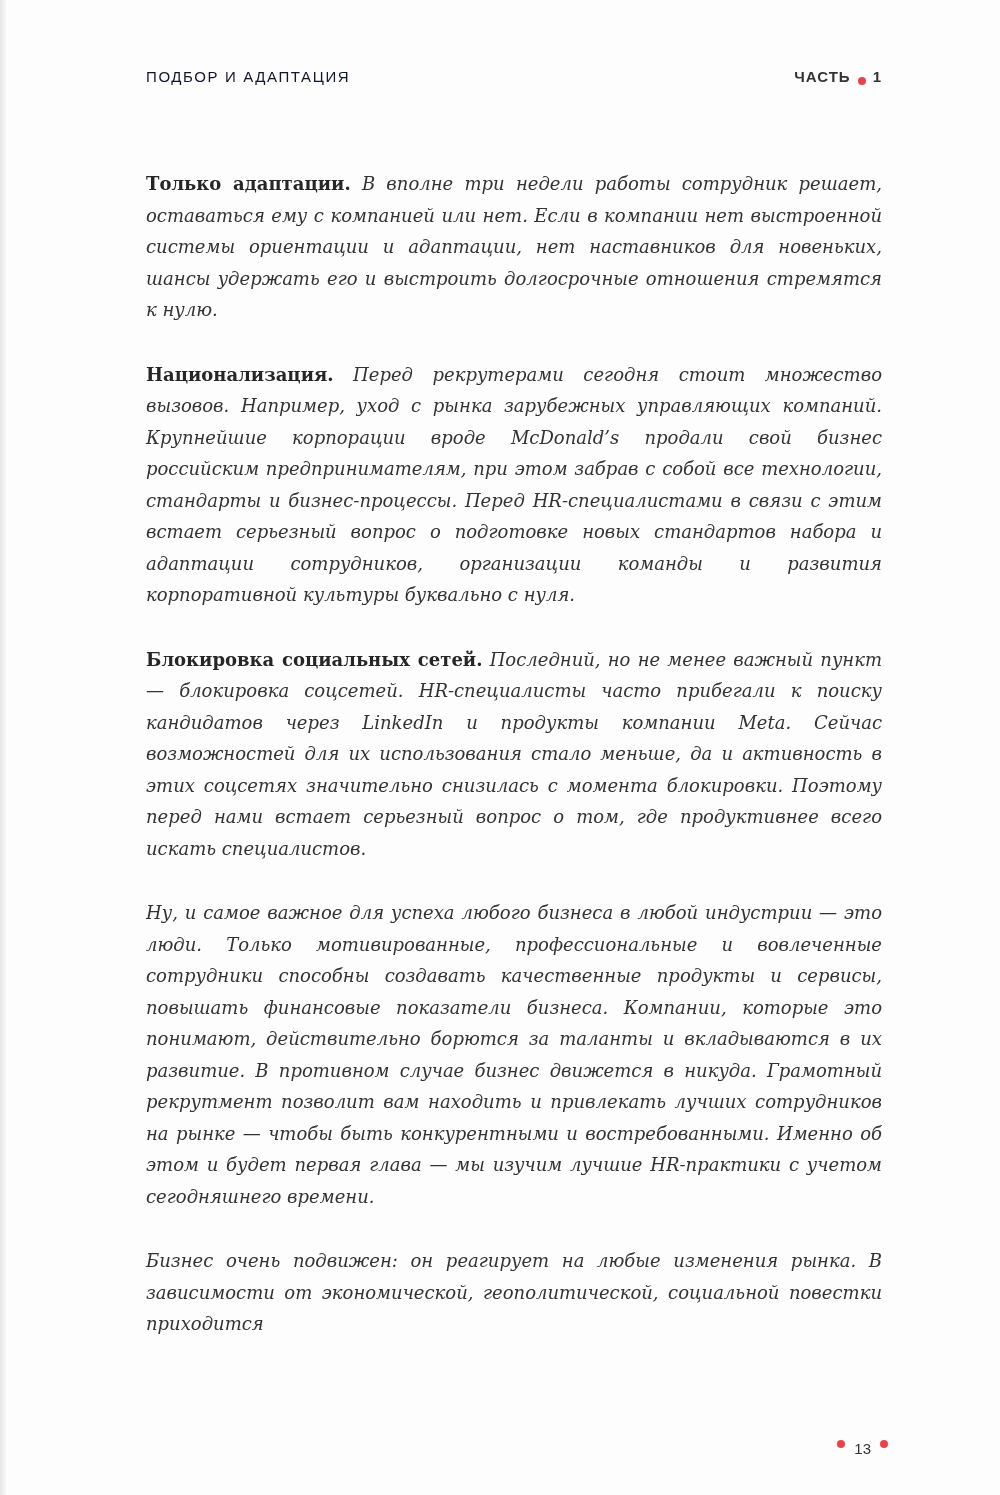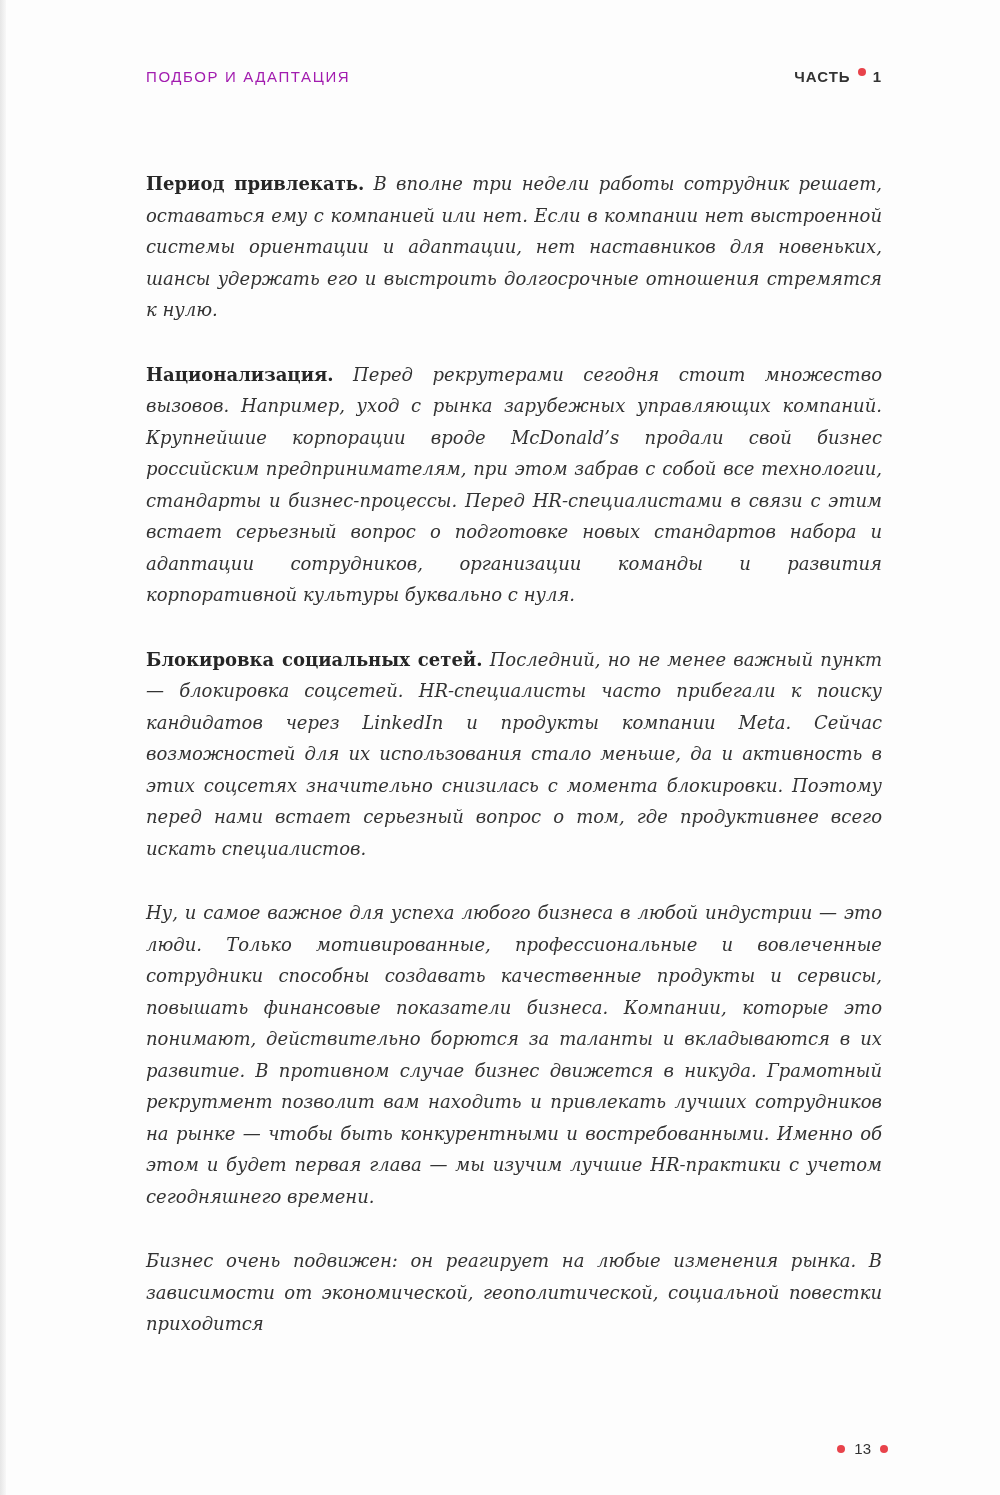--- a/index.html
+++ b/index.html
@@ -10,57 +10,57 @@
   .edge {
     position: absolute; left: 0; top: 0; width: 6px; height: 1495px;
     background: linear-gradient(to right, #e6e6e6, #f8f8f8);
   }
   .header {
     position: absolute; left: 146px; right: 118px; top: 64px; height: 24px;
     display: flex; justify-content: space-between; align-items: center;
   }
   .running-title {
     font-family: "Liberation Sans", sans-serif; font-size: 15px; letter-spacing: 1.6px;
-    color: #a21caf; font-weight: 400;
+    color: #0f172a; font-weight: 400;
   }
   .part {
     font-family: "Liberation Sans", sans-serif; font-size: 15px; font-weight: 700; letter-spacing: 1px;
-    color: #333; display: flex; align-items: flex-start; gap: 7px;
+    color: #333; display: flex; align-items: flex-end; gap: 7px;
   }
   .dot { display: inline-block; width: 8px; height: 8px; border-radius: 50%; }
   .content {
     position: absolute; left: 146px; width: 736px; top: 168px;
   }
   p {
     margin: 0 0 33px 0; font-size: 18px; line-height: 31.5px; text-align: justify;
     font-style: italic; font-family: "DejaVu Serif", "Liberation Serif", serif; color: #333;
   }
   p .lead { font-style: normal; font-weight: 700; color: #262626; }
   .footer {
-    position: absolute; right: 112px; top: 1440px; display: flex; align-items: center; gap: 9px;
+    position: absolute; right: 112px; top: 1440px; display: flex; gap: 9px;
     font-family: "Liberation Sans", sans-serif; font-size: 15px; color: #333;
   }
 </style>
 </head>
 <body>
 
 <div class="edge"></div>
 
 <div class="header">
   <span class="running-title">ПОДБОР И АДАПТАЦИЯ</span>
   <span class="part">
     <span>ЧАСТЬ</span>
     <span class="dot accent" style="background: rgb(232, 67, 75);"></span>
     <span>1</span>
   </span>
 </div>
 
 <div class="content">
   <p>
-    <span class="lead">Период привлекать.</span><span> В вполне три недели работы сотрудник решает, оставаться ему с компанией или нет. Если в компании нет выстроенной системы ориентации и адаптации, нет наставников для новеньких, шансы удержать его и выстроить долгосрочные отношения стремятся к нулю.</span>
+    <span class="lead">Только адаптации.</span><span> В вполне три недели работы сотрудник решает, оставаться ему с компанией или нет. Если в компании нет выстроенной системы ориентации и адаптации, нет наставников для новеньких, шансы удержать его и выстроить долгосрочные отношения стремятся к нулю.</span>
   </p>
   <p>
     <span class="lead">Национализация.</span><span> Перед рекрутерами сегодня стоит множество вызовов. Например, уход с рынка зарубежных управляющих компаний. Крупнейшие корпорации вроде McDonald’s продали свой бизнес российским предпринимателям, при этом забрав с собой все технологии, стандарты и бизнес-процессы. Перед HR-специалистами в связи с этим встает серьезный вопрос о подготовке новых стандартов набора и адаптации сотрудников, организации команды и развития корпоративной культуры буквально с нуля.</span>
   </p>
   <p>
     <span class="lead">Блокировка социальных сетей.</span><span> Последний, но не менее важный пункт — блокировка соцсетей. HR-специалисты часто прибегали к поиску кандидатов через LinkedIn и продукты компании Meta. Сейчас возможностей для их использования стало меньше, да и активность в этих соцсетях значительно снизилась с момента блокировки. Поэтому перед нами встает серьезный вопрос о том, где продуктивнее всего искать специалистов.</span>
   </p>
   <p>Ну, и самое важное для успеха любого бизнеса в любой индустрии — это люди. Только мотивированные, профессиональные и вовлеченные сотрудники способны создавать качественные продукты и сервисы, повышать финансовые показатели бизнеса. Компании, которые это понимают, действительно борются за таланты и вкладываются в их развитие. В противном случае бизнес движется в никуда. Грамотный рекрутмент позволит вам находить и привлекать лучших сотрудников на рынке — чтобы быть конкурентными и востребованными. Именно об этом и будет первая глава — мы изучим лучшие HR-практики с учетом сегодняшнего времени.</p>
   <p>Бизнес очень подвижен: он реагирует на любые изменения рынка. В зависимости от экономической, геополитической, социальной повестки приходится</p>
 </div>

